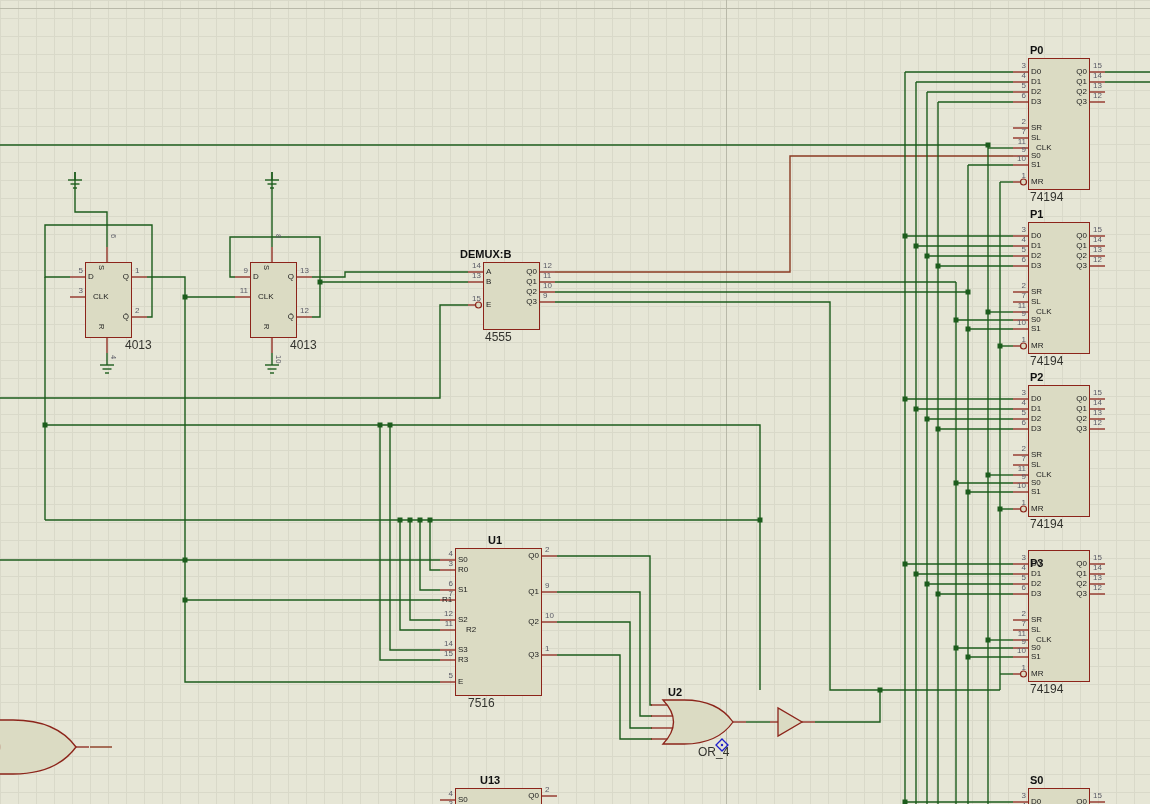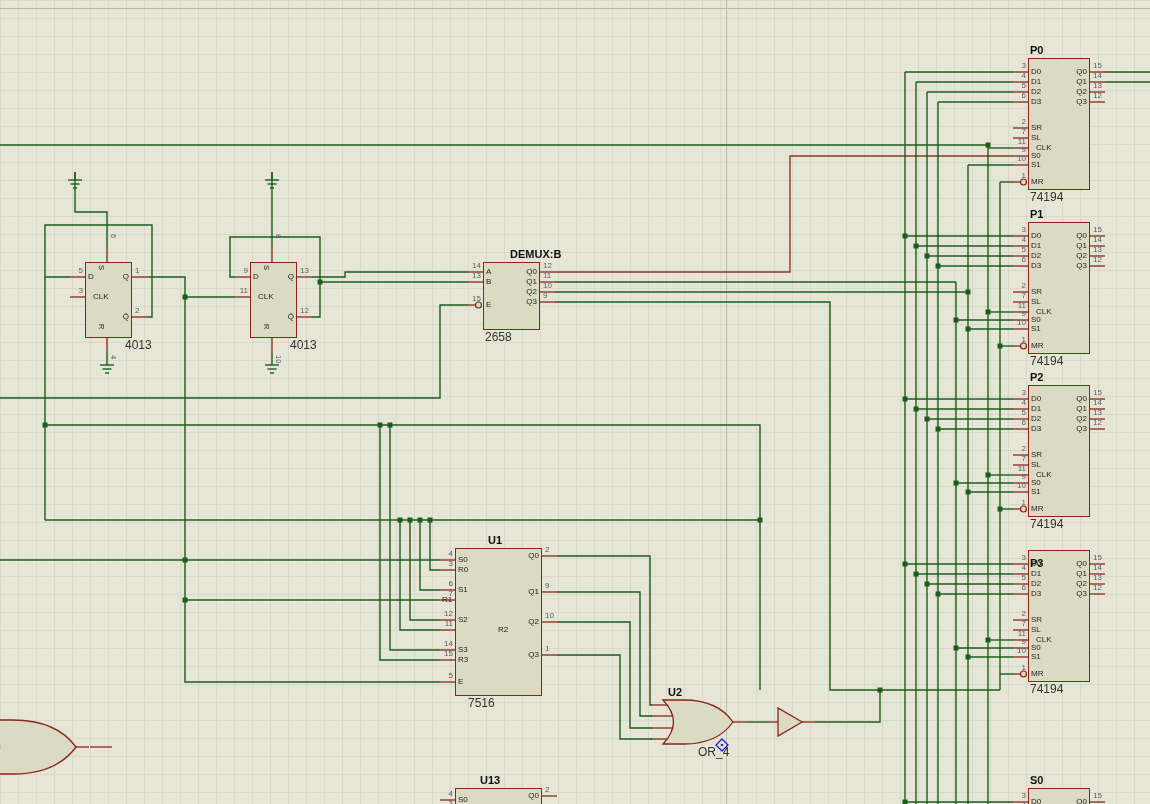--- a/index.html
+++ b/index.html
@@ -306,22 +306,22 @@
       <div class="t nm" style="left: 258px; top: 292px;">CLK</div>
       <div class="t num" style="left: 300px; top: 266px;">13</div>
       <div class="t nm" style="left: 254px; top: 272px; width: 40px; text-align: right;">Q</div>
       <div class="t num" style="left: 300px; top: 306px;">12</div>
       <div class="t nm" style="left: 254px; top: 312px; width: 40px; text-align: right;">Q̄</div>
       <div class="t num vtx" style="left: 274px; top: 234px;">8</div>
       <div class="t nm vtx" style="left: 262px; top: 265px;">S</div>
       <div class="t num vtx" style="left: 274px; top: 355px;">10</div>
       <div class="t nm vtx" style="left: 262px; top: 324px;">R</div>
       <div class="icbox" style="left: 483px; top: 262px; width: 57px; height: 68px;"></div>
-      <div class="t title" style="left: 510px; top: 248px;">DEMUX:B</div>
-      <div class="t sub" style="left: 485px; top: 333px;">2658</div>
+      <div class="t title" style="left: 460px; top: 248px;">DEMUX:B</div>
+      <div class="t sub" style="left: 485px; top: 333px;">4555</div>
       <div class="t num" style="left: 446px; top: 261px; width: 35px; text-align: right;">14</div>
       <div class="t nm" style="left: 486px; top: 267px;">A</div>
       <div class="t num" style="left: 446px; top: 271px; width: 35px; text-align: right;">13</div>
       <div class="t nm" style="left: 486px; top: 277px;">B</div>
       <div class="t num" style="left: 446px; top: 294px; width: 35px; text-align: right;">15</div>
       <div class="t nm" style="left: 486px; top: 300px;">E</div>
       <div class="t num" style="left: 543px; top: 261px;">12</div>
       <div class="t nm" style="left: 497px; top: 267px; width: 40px; text-align: right;">Q0</div>
       <div class="t num" style="left: 543px; top: 271px;">11</div>
       <div class="t nm" style="left: 497px; top: 277px; width: 40px; text-align: right;">Q1</div>
@@ -336,21 +336,21 @@
       <div class="t nm" style="left: 458px; top: 555px;">S0</div>
       <div class="t num" style="left: 418px; top: 559px; width: 35px; text-align: right;">3</div>
       <div class="t nm" style="left: 458px; top: 565px;">R0</div>
       <div class="t num" style="left: 418px; top: 579px; width: 35px; text-align: right;">6</div>
       <div class="t nm" style="left: 458px; top: 585px;">S1</div>
       <div class="t num" style="left: 418px; top: 589px; width: 35px; text-align: right;">7</div>
       <div class="t nm" style="left: 442px; top: 595px;">R1</div>
       <div class="t num" style="left: 418px; top: 609px; width: 35px; text-align: right;">12</div>
       <div class="t nm" style="left: 458px; top: 615px;">S2</div>
       <div class="t num" style="left: 418px; top: 619px; width: 35px; text-align: right;">11</div>
-      <div class="t nm" style="left: 472px; top: 625px; padding-left: 26px;">R2</div>
+      <div class="t nm" style="left: 440px; top: 625px; padding-left: 26px;">R2</div>
       <div class="t num" style="left: 418px; top: 639px; width: 35px; text-align: right;">14</div>
       <div class="t nm" style="left: 458px; top: 645px;">S3</div>
       <div class="t num" style="left: 418px; top: 649px; width: 35px; text-align: right;">15</div>
       <div class="t nm" style="left: 458px; top: 655px;">R3</div>
       <div class="t num" style="left: 418px; top: 671px; width: 35px; text-align: right;">5</div>
       <div class="t nm" style="left: 458px; top: 677px;">E</div>
       <div class="t num" style="left: 545px; top: 545px;">2</div>
       <div class="t nm" style="left: 499px; top: 551px; width: 40px; text-align: right;">Q0</div>
       <div class="t num" style="left: 545px; top: 581px;">9</div>
       <div class="t nm" style="left: 499px; top: 587px; width: 40px; text-align: right;">Q1</div>

